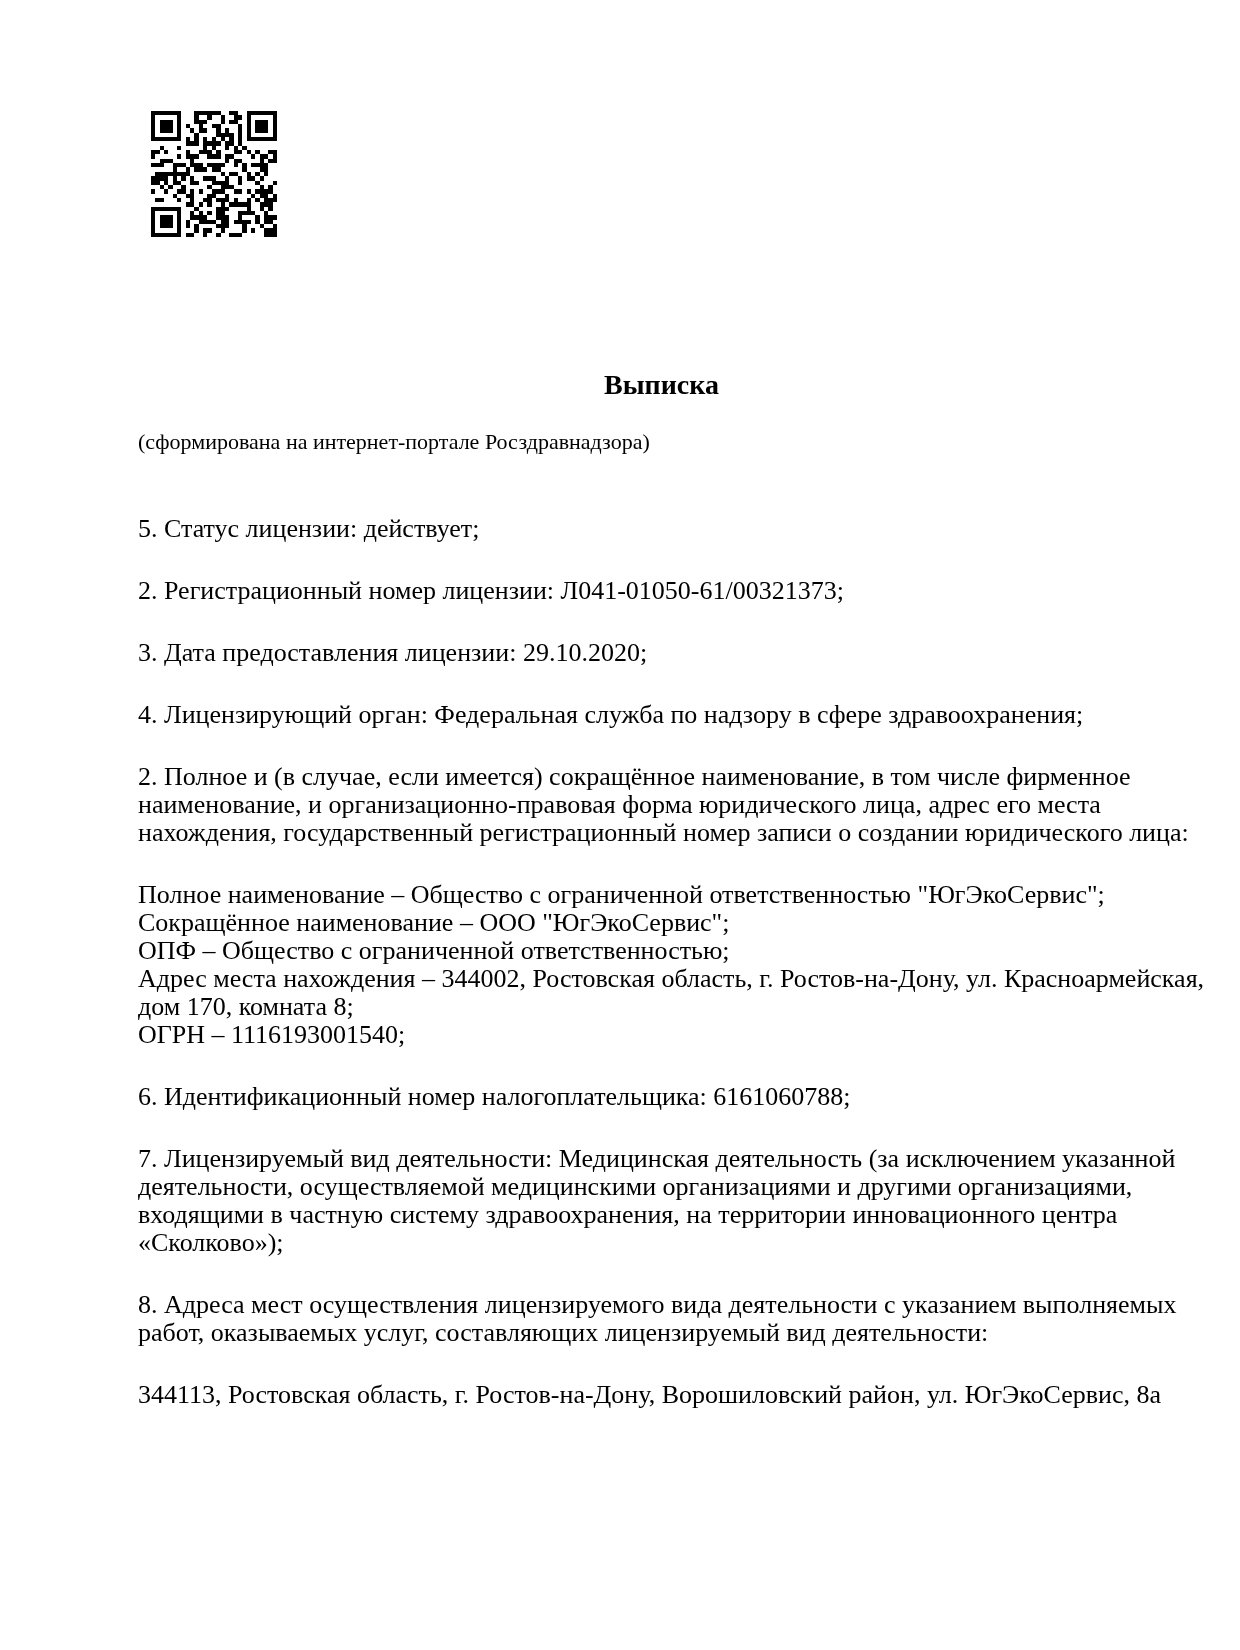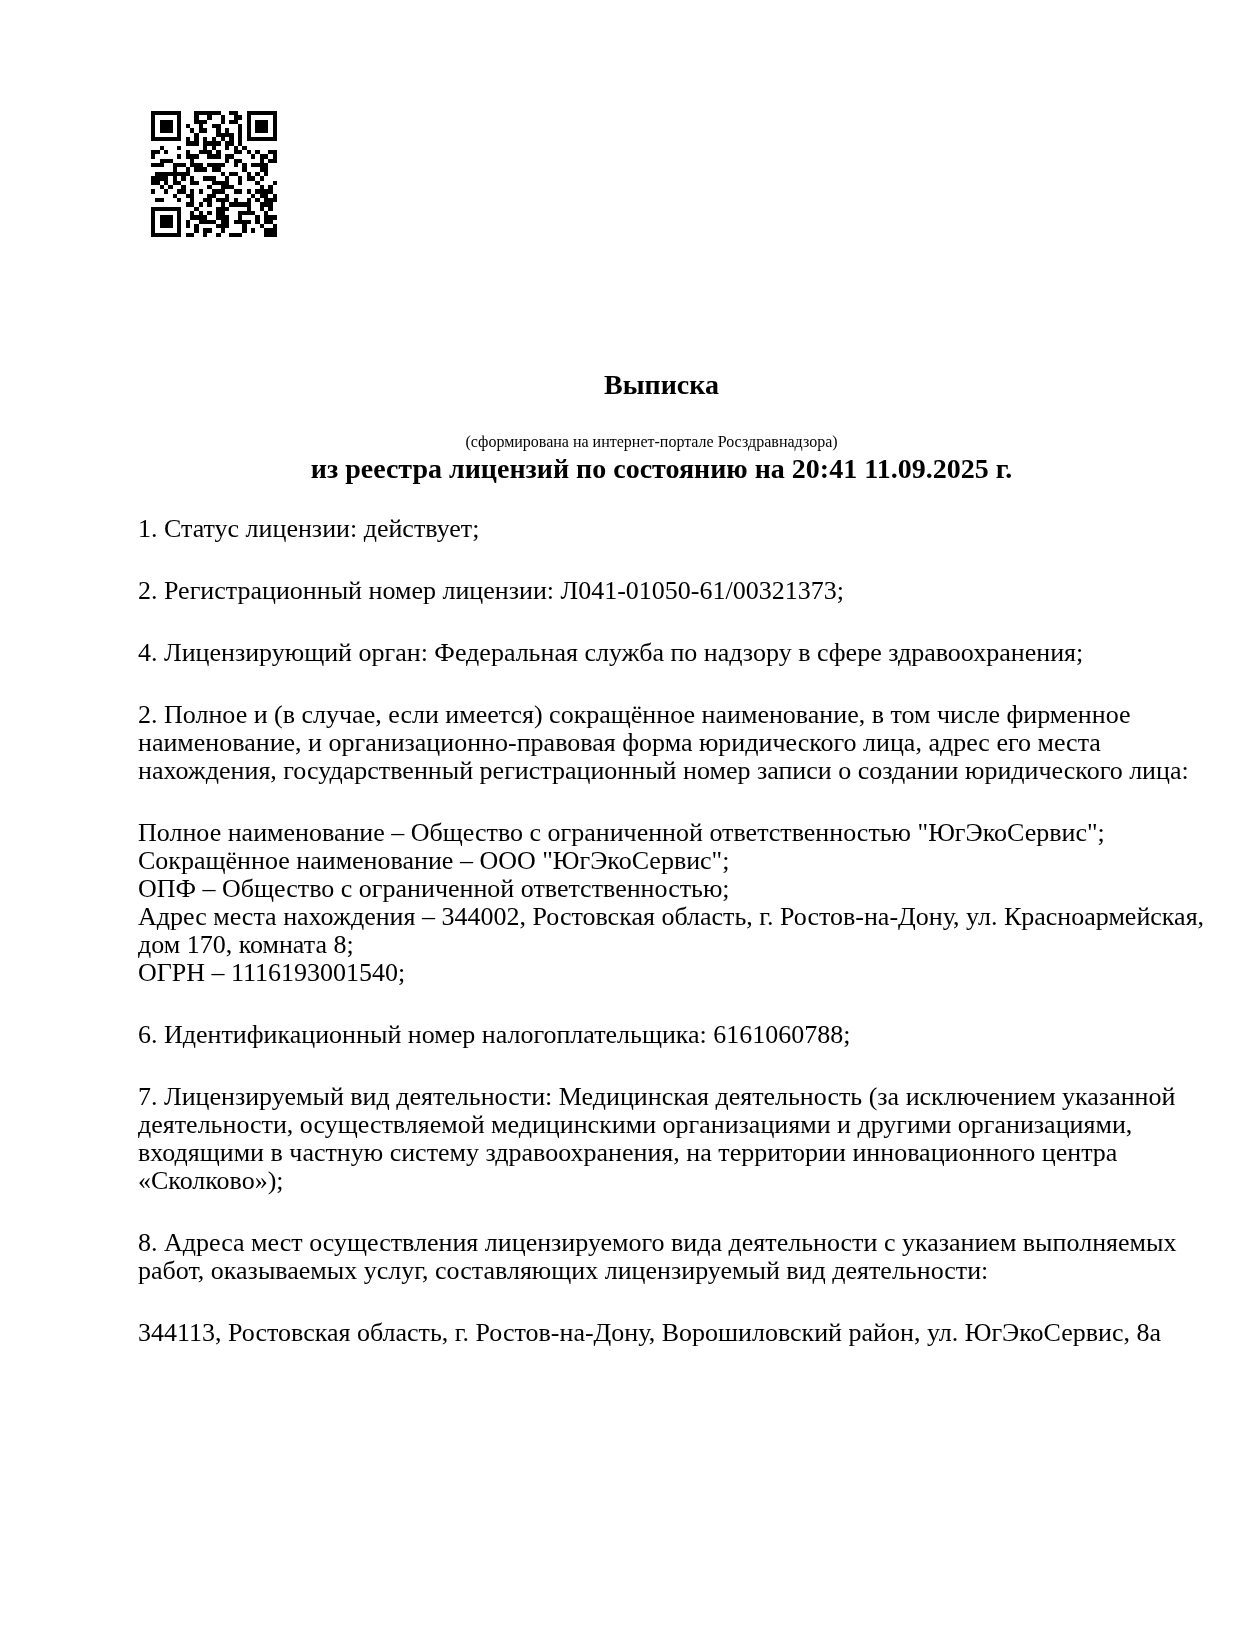--- a/index.html
+++ b/index.html
@@ -33,24 +33,24 @@
     width: 1047px;
     text-align: center;
     font-weight: bold;
     font-size: 28px;
     line-height: 42px;
     white-space: pre-line;
   }
   .subtitle {
     position: absolute;
     top: 430px;
-    left: 128px;
+    left: 138px;
     width: 1047px;
-    text-align: center;
-    font-size: 16px;
+    text-align: left;
+    font-size: 22px;
     line-height: 24px;
   }
   .body-text {
     position: absolute;
     top: 515px;
     left: 138px;
     width: 1072px;
   }
   .body-text p {
     margin: 0 0 34px 0;
@@ -467,28 +467,28 @@
         <rect x="19" y="28" width="1" height="1" fill="#000"></rect>
         <rect x="20" y="28" width="1" height="1" fill="#000"></rect>
         <rect x="26" y="28" width="1" height="1" fill="#000"></rect>
         <rect x="27" y="28" width="1" height="1" fill="#000"></rect>
         <rect x="28" y="28" width="1" height="1" fill="#000"></rect>
       </svg>
   </div>
 
   <div class="title-block">
     <div>Выписка</div>
-    <div>из реестра лицензий по состоянию на 20:41 11.09.2025 г.</div>
   </div>
 
   <div class="subtitle">(сформирована на интернет-портале Росздравнадзора)</div>
 
   <div class="body-text">
-    <p>1. Статус лицензии: действует;</p>
+    <p>5. Статус лицензии: действует;</p>
     <p>2. Регистрационный номер лицензии: Л041-01050-61/00321373;</p>
+    <p>3. Дата предоставления лицензии: 29.10.2020;</p>
     <p>4. Лицензирующий орган: Федеральная служба по надзору в сфере здравоохранения;</p>
     <p>2. Полное и (в случае, если имеется) сокращённое наименование, в том числе фирменное
 наименование, и организационно-правовая форма юридического лица, адрес его места
 нахождения, государственный регистрационный номер записи о создании юридического лица:</p>
     <p>Полное наименование – Общество с ограниченной ответственностью "ЮгЭкоСервис";
 Сокращённое наименование – ООО "ЮгЭкоСервис";
 ОПФ – Общество с ограниченной ответственностью;
 Адрес места нахождения – 344002, Ростовская область, г. Ростов-на-Дону, ул. Красноармейская,
 дом 170, комната 8;
 ОГРН – 1116193001540;</p>

